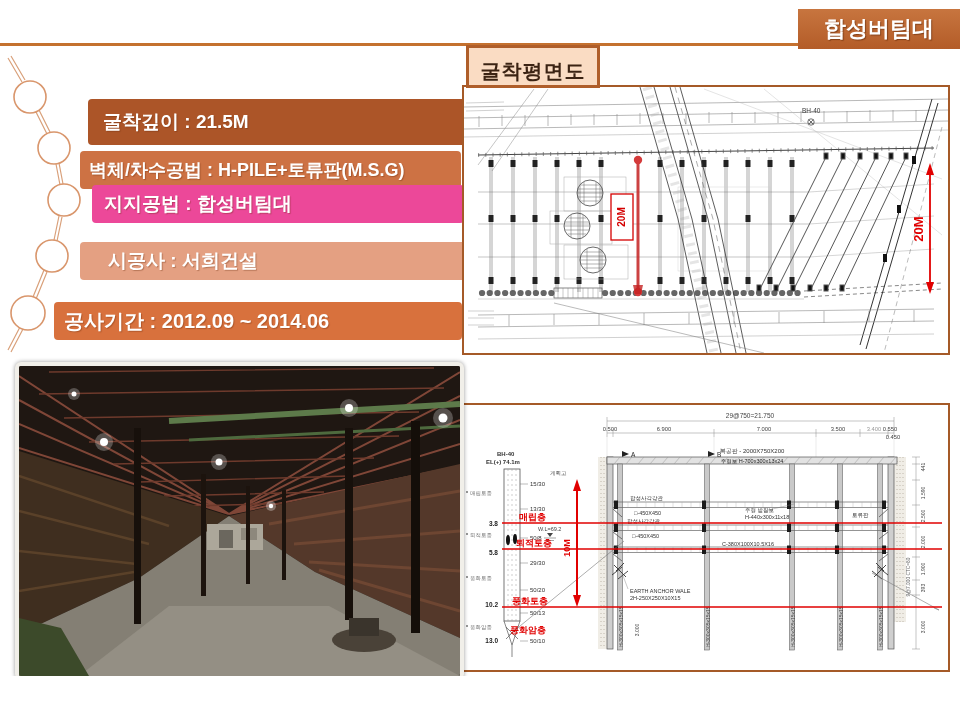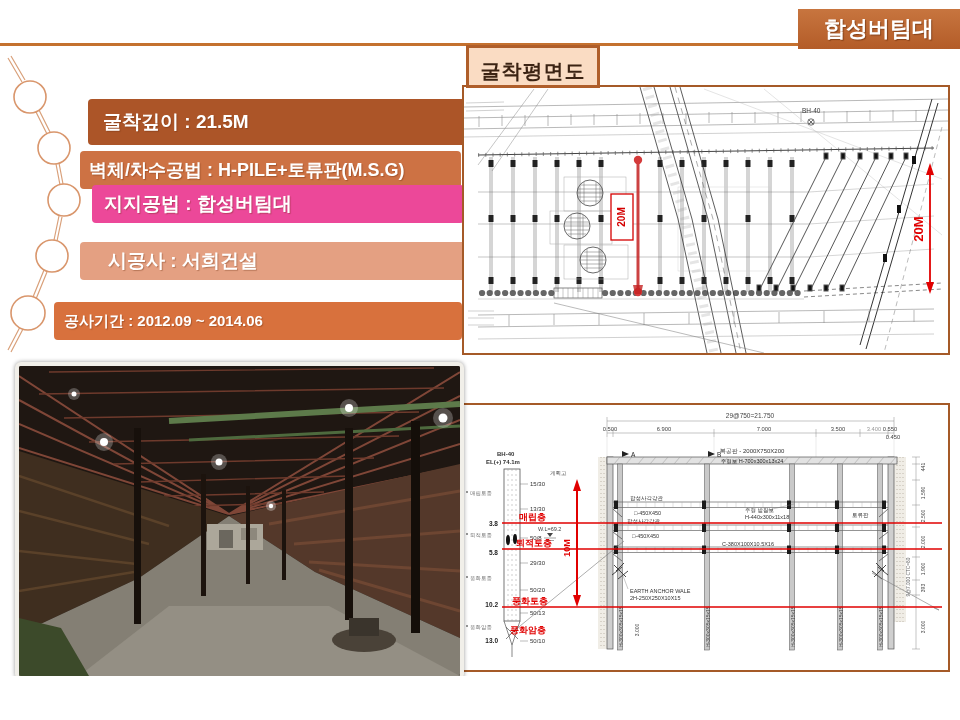--- a/index.html
+++ b/index.html
@@ -12,21 +12,21 @@
   .tag-box{position:absolute;left:798px;top:3px;width:162px;height:40px;
            background:linear-gradient(#c7753f,#b35c28);display:flex;align-items:center;justify-content:center;margin-top:6px;}
   .tag-box span{color:#fff;font-size:22px;font-weight:bold;text-shadow:1px 1px 1px rgba(80,30,0,.5);}
   
   .bar{position:absolute;border-radius:4px;color:#fff;font-weight:bold;display:flex;align-items:center;
        text-shadow:1px 1px 1px rgba(100,40,10,.35);white-space:nowrap;}
   .bar1{left:48px;top:99px;width:404px;height:46px;background:#ac5528;font-size:19px;padding-left:15px;margin-left:40px;}
   .bar2{left:80px;top:127px;width:372px;height:38px;background:#cd7244;font-size:18px;padding-left:9px;margin-top:24px;}
   .bar3{left:92px;top:185px;width:360px;height:38px;background:#ec4899;font-size:19px;padding-left:12px;}
   .bar4{left:80px;top:242px;width:372px;height:38px;background:#e4a082;font-size:19px;padding-left:28px;}
-  .bar5{left:54px;top:302px;width:398px;height:38px;background:#d8713d;font-size:15px;padding-left:10px;}
+  .bar5{left:54px;top:302px;width:398px;height:38px;background:#d8713d;font-size:20px;padding-left:10px;}
   .rail{position:absolute;left:0;top:48px;width:120px;height:320px;}
   
   .panel{position:absolute;border:2px solid #a55a28;background:#fff;overflow:hidden;}
   .plan-panel{left:462px;top:85px;width:484px;height:266px;}
   .section-panel{left:462px;top:403px;width:484px;height:265px;}
   .panel-label{position:absolute;background:#fadcc3;border:3px solid #af5e2a;
                display:flex;align-items:flex-end;justify-content:center;z-index:3;}
   .plan-label{left:466px;top:45px;width:128px;height:37px;}
   .section-label{left:466px;top:364px;width:128px;height:36px;}
   .panel-label span{font-size:20px;font-weight:bold;color:#3b2313;letter-spacing:1px;}

